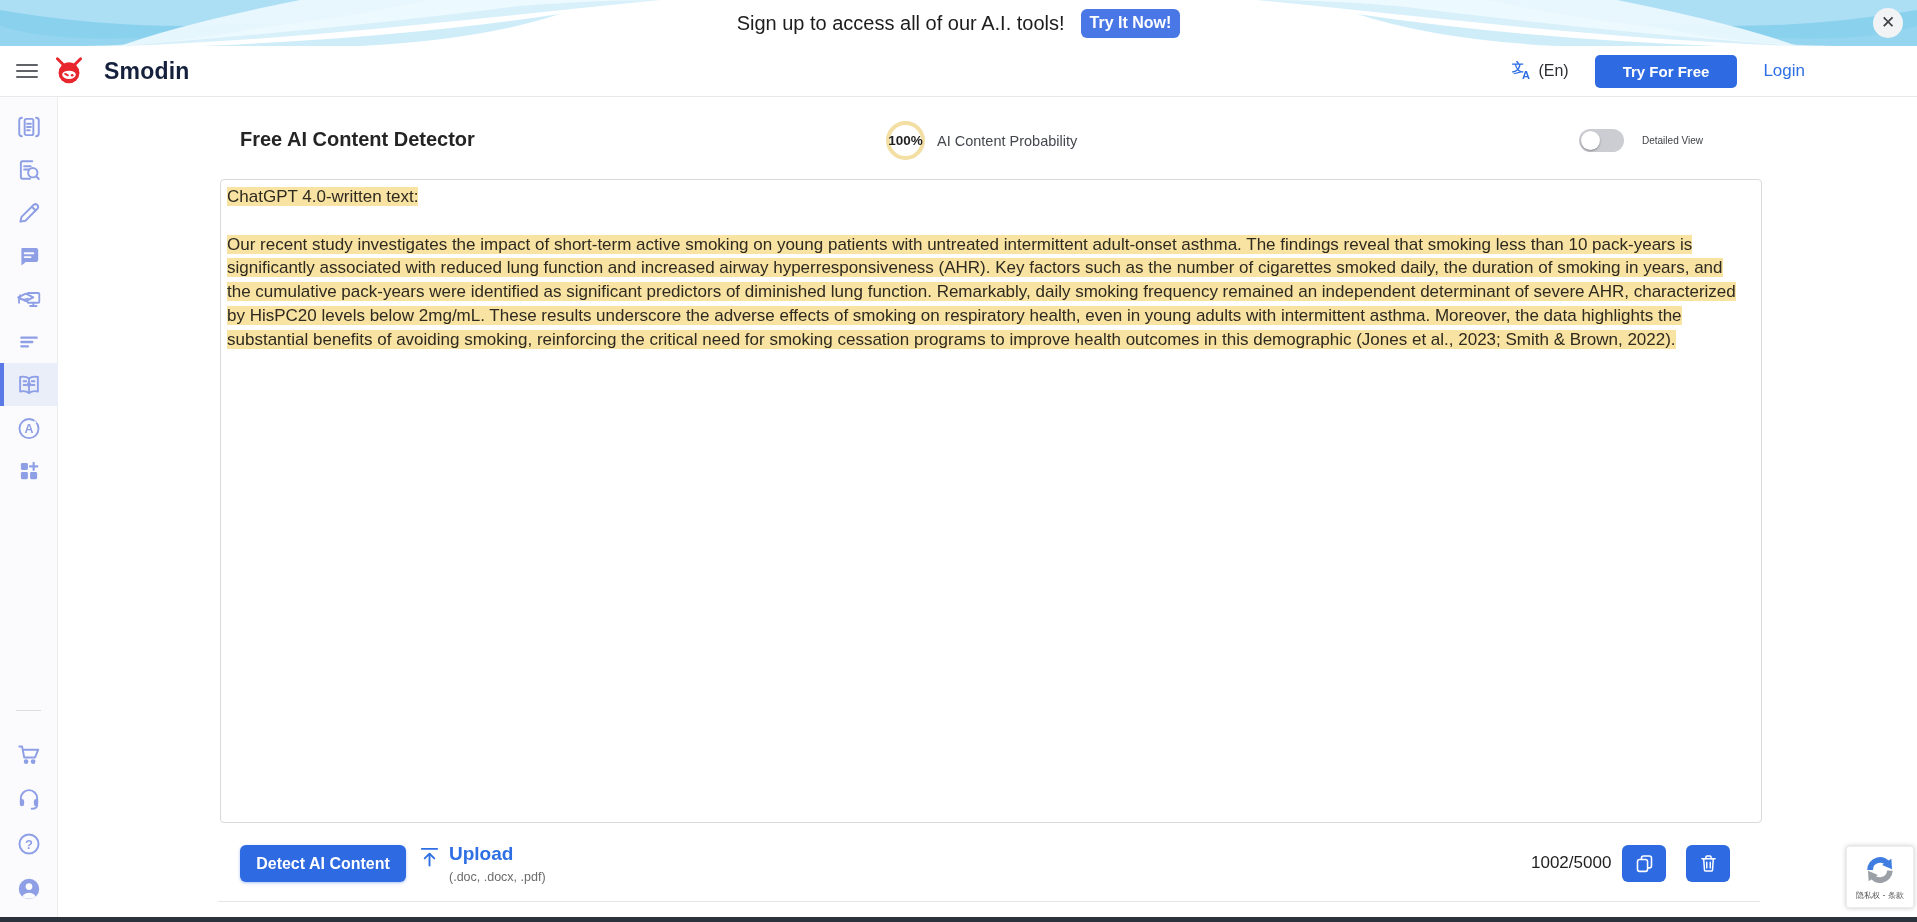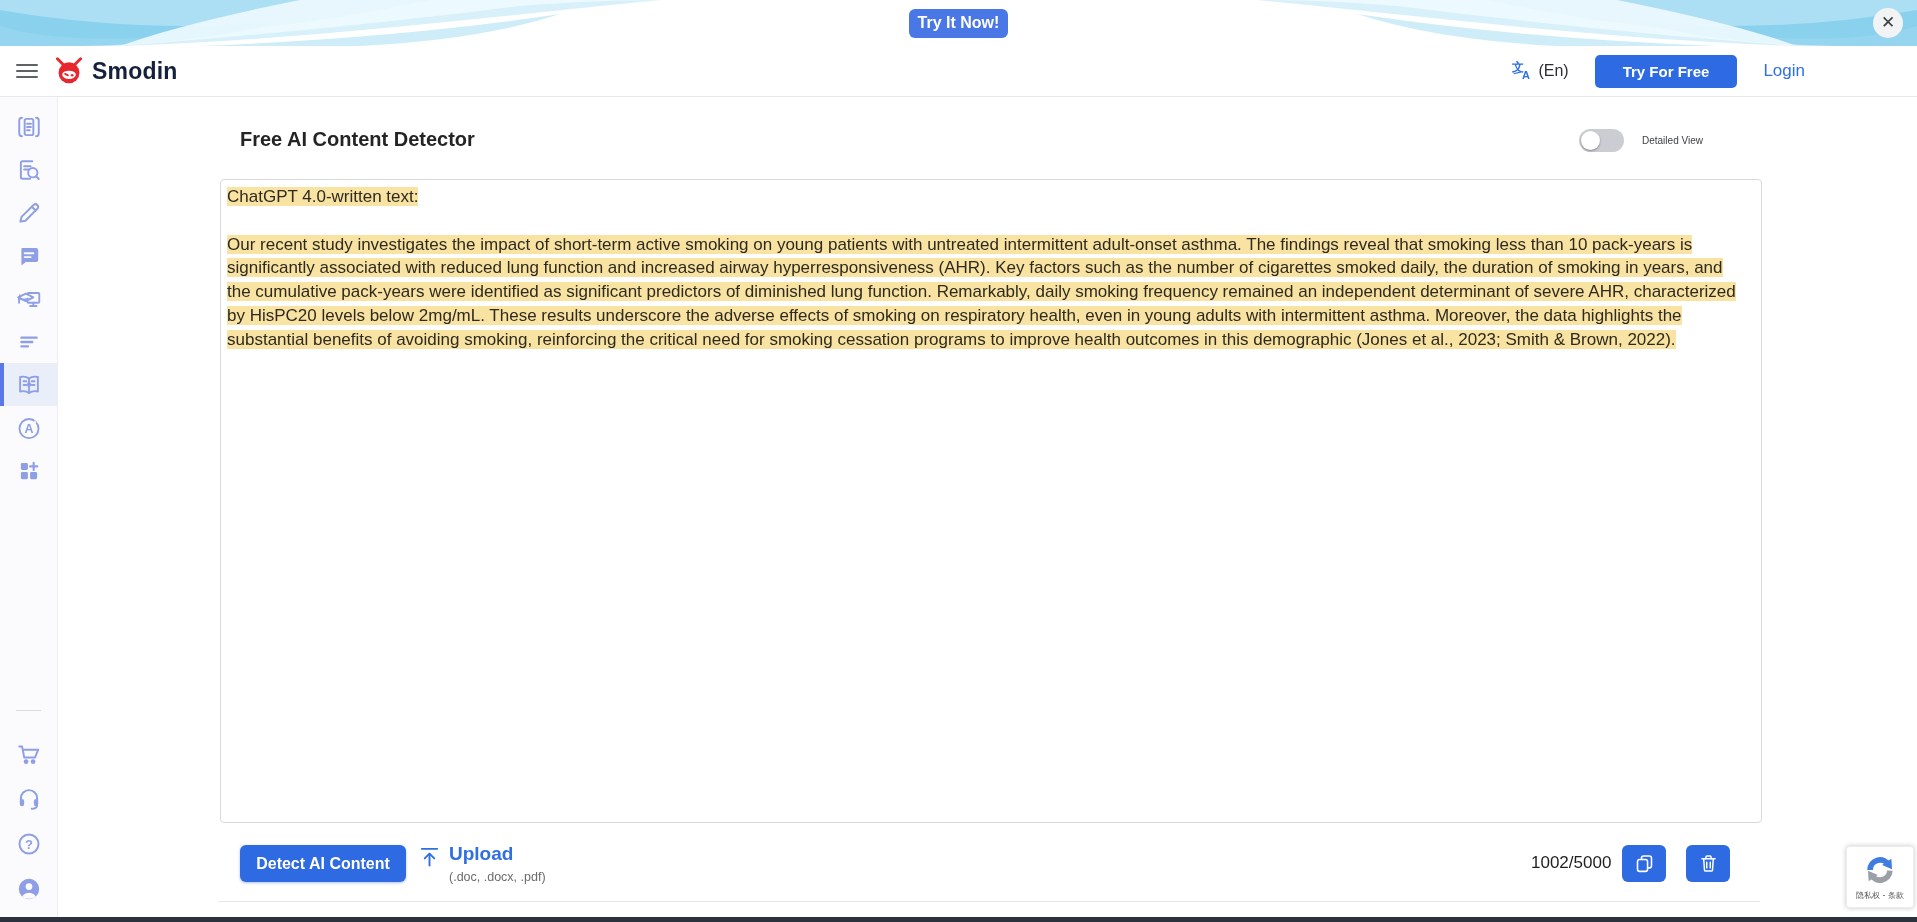--- a/index.html
+++ b/index.html
@@ -22,21 +22,21 @@
                   cursor:pointer; z-index:3; }
 
   
   .header { position:absolute; left:0; top:46px; width:1917px; height:51px; background:#fff;
             border-bottom:1px solid #e9e9ec; display:flex; align-items:center;
             padding:0 112px 0 16px; z-index:20; }
   .hamburger { width:22px; height:15px; display:flex; flex-direction:column; justify-content:space-between; cursor:pointer; }
   .hamburger span { display:block; height:2.4px; background:#5f6368; border-radius:2px; }
   .logo { display:flex; align-items:center; margin-left:16px; cursor:pointer; }
   .logo svg { width:30px; height:28px; }
-  .brand { margin-left:8px; font-size:23px; font-weight:700; color:#15203c; letter-spacing:.2px; }
+  .brand { margin-left:20px; font-size:23px; font-weight:700; color:#15203c; letter-spacing:.2px; }
   .hdr-right { margin-left:auto; display:flex; align-items:center; gap:26px; }
   .lang { display:flex; align-items:center; gap:4px; cursor:pointer; }
   .lang svg { width:22px; height:22px; }
   .lang-label { font-size:16px; color:#2b2d31; }
   .tryfree { background:#2e6ae1; color:#fff; border:none; border-radius:5px; font-size:15px;
              font-weight:700; padding:8px 28px; cursor:pointer; }
   .login { color:#2e6fe4; font-size:17px; font-weight:500; cursor:pointer; }
 
   
   .sidebar { position:absolute; left:0; top:97px; width:58px; bottom:5px; background:#fbfbfd;
@@ -114,20 +114,21 @@
     </div>
     <div class="wave right">
       <svg viewBox="0 0 660 46" preserveAspectRatio="none">
         <path fill="#d8f0fa" d="M0 0 h660 C480 18 300 40 120 46 H0 Z"></path>
         <path fill="#a9ddf3" opacity=".9" d="M0 0 h430 Q290 30 140 38 Q50 42 0 26 Z"></path>
         <path fill="#7fccec" opacity=".75" d="M0 10 Q140 34 280 22 Q200 44 80 46 H0 Z"></path>
         <path fill="#eef9fe" opacity=".9" d="M120 46 Q330 30 520 6 Q600 0 660 0 H300 Q180 24 120 46 Z"></path>
         <path fill="#c2e8f7" opacity=".8" d="M200 46 Q400 38 560 14 Q480 40 360 46 Z"></path>
       </svg>
     </div>
+    <span class="banner-msg">Sign up to access all of our A.I. tools!</span>
     <button class="banner-cta">Try It Now!</button>
     <div class="banner-close">✕</div>
   </div>
 
   <div class="header">
     <div class="hamburger">
         <span></span>
         <span></span>
         <span></span>
       </div>
@@ -259,20 +260,24 @@
             <circle cx="12" cy="9.8" r="3.1" fill="#fbfbfd"></circle>
             <path d="M5.2 21 a6.8 5.6 0 0 1 13.6 0 z" fill="#fbfbfd"></path>
           </g>
         </svg>
       </div>
     </div>
   </div>
 
   <div class="page-title">Free AI Content Detector</div>
 
+  <div class="prob">
+    <div class="prob-circle">100%</div>
+    <div class="prob-label">AI Content Probability</div>
+  </div>
 
   <div class="toggle-row">
     <div class="toggle">
         <div class="knob"></div>
       </div>
     <div class="toggle-label">Detailed View</div>
   </div>
 
   <div class="panel">
     <span class="hl">ChatGPT 4.0-written text:</span>

